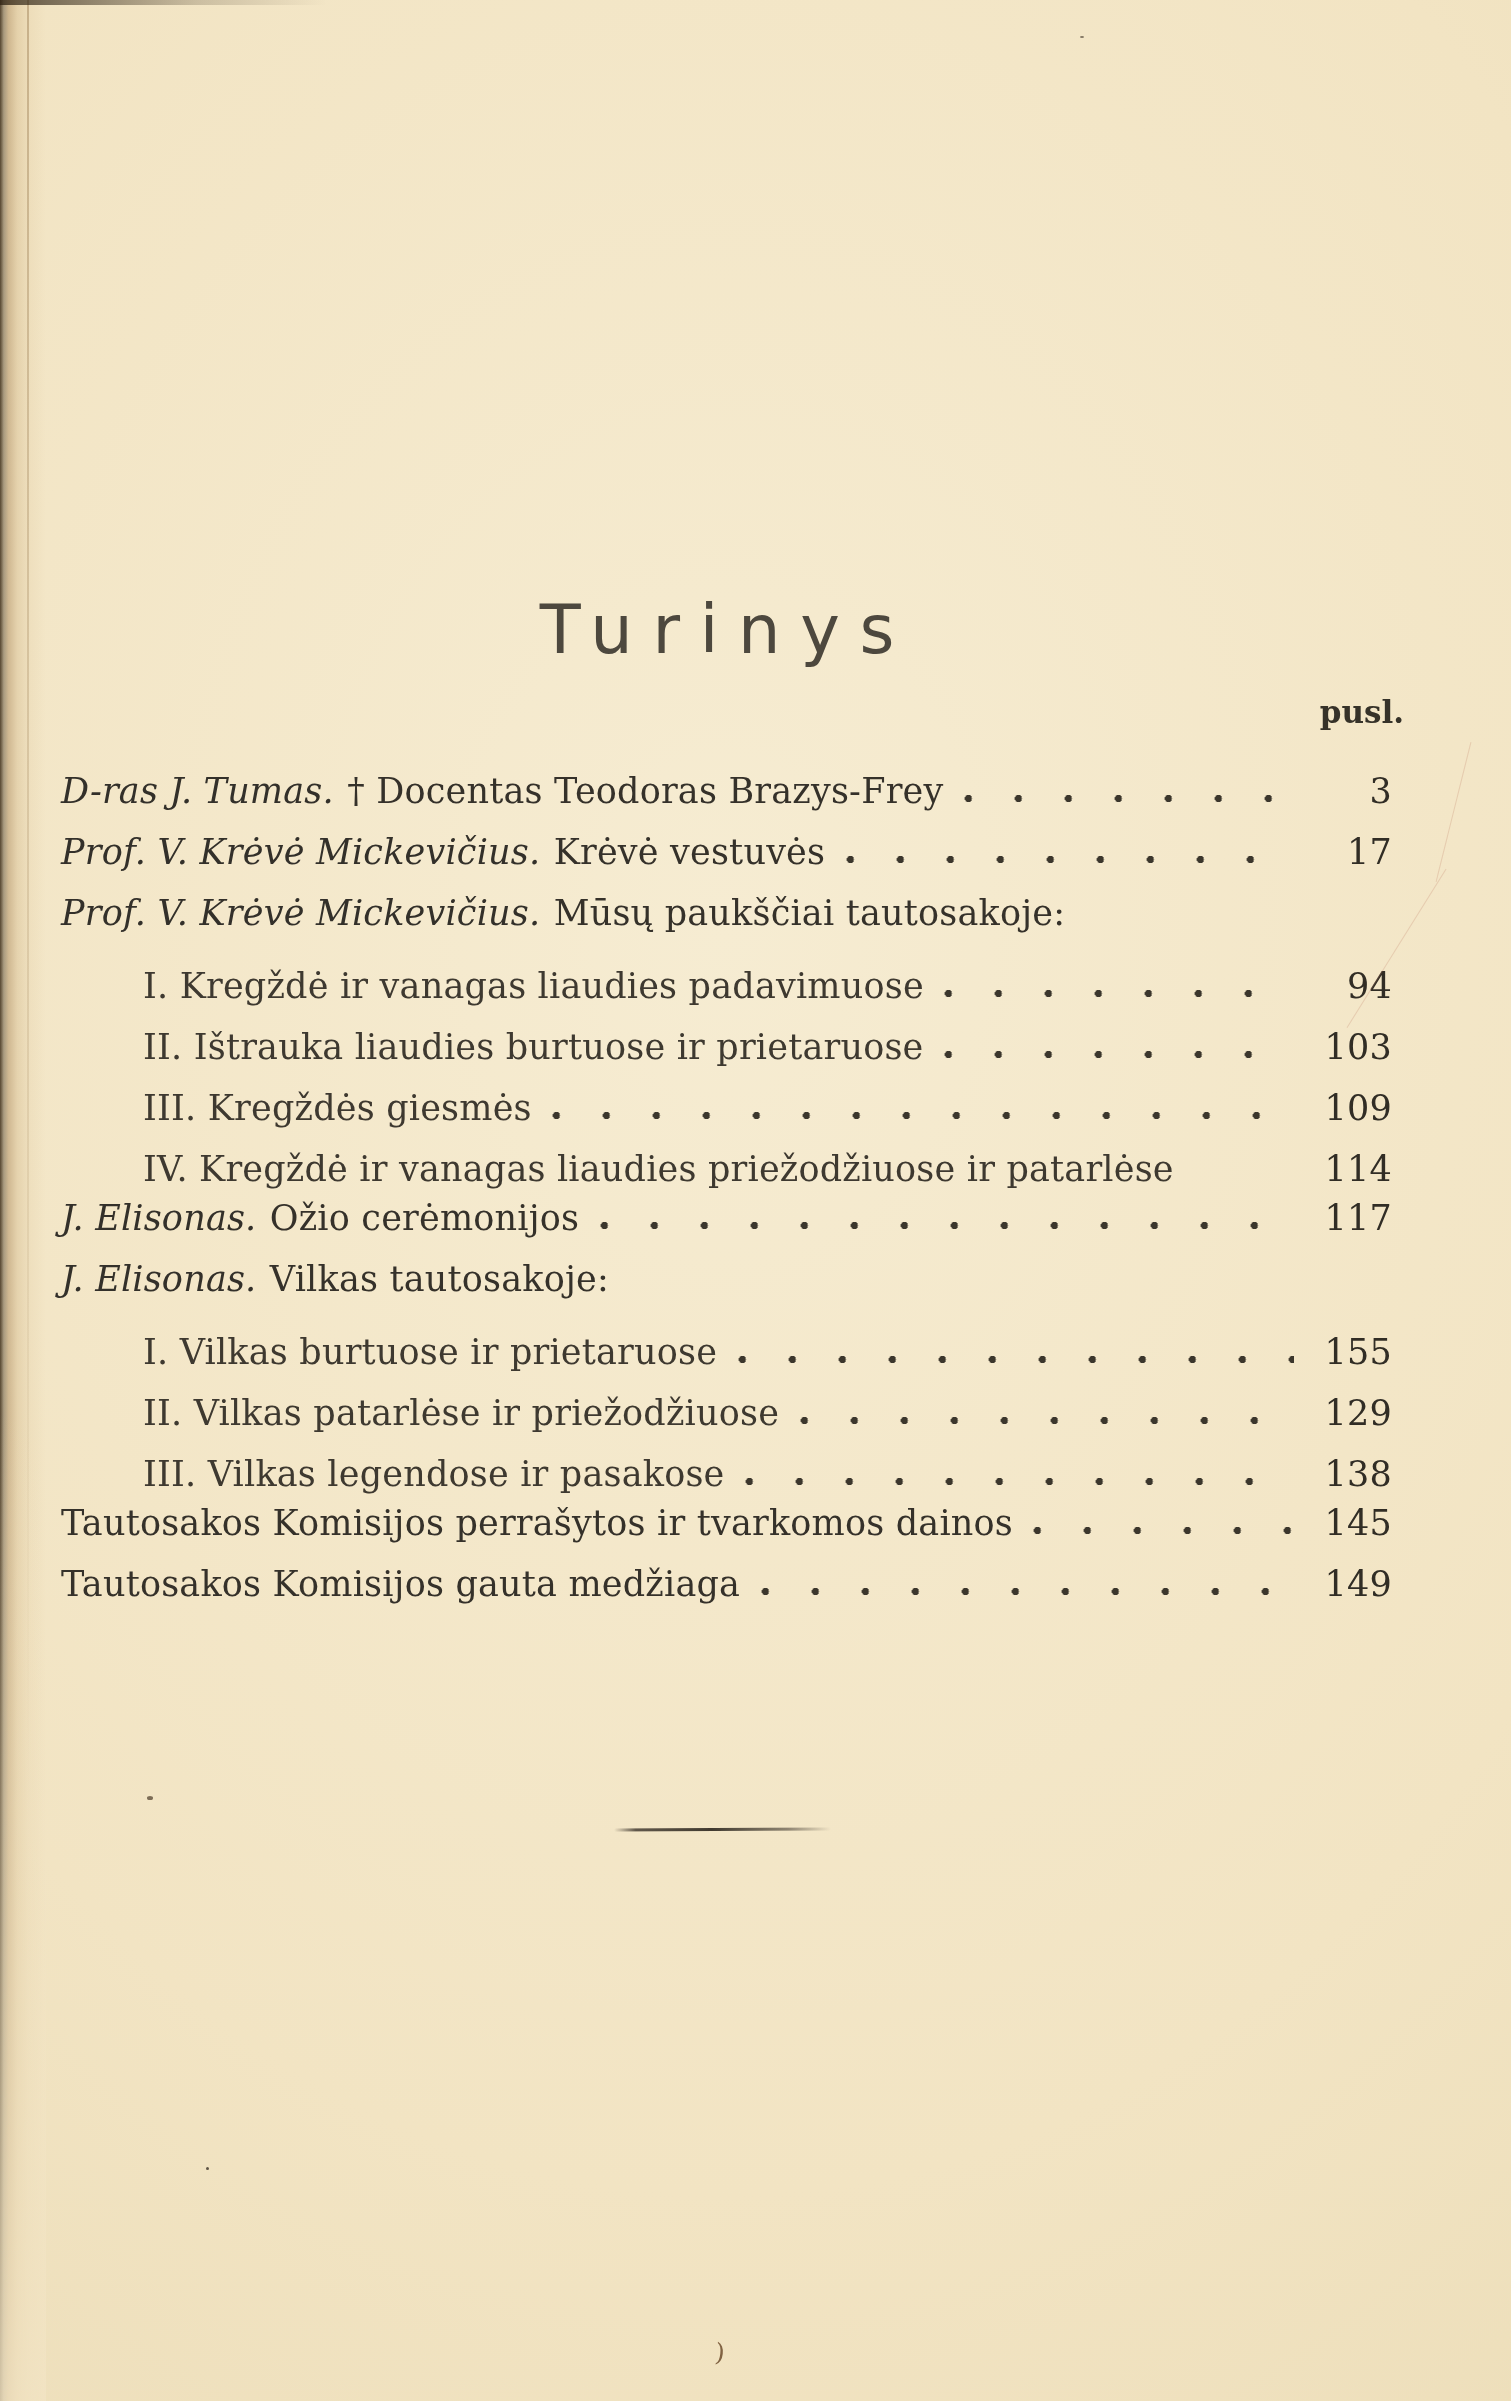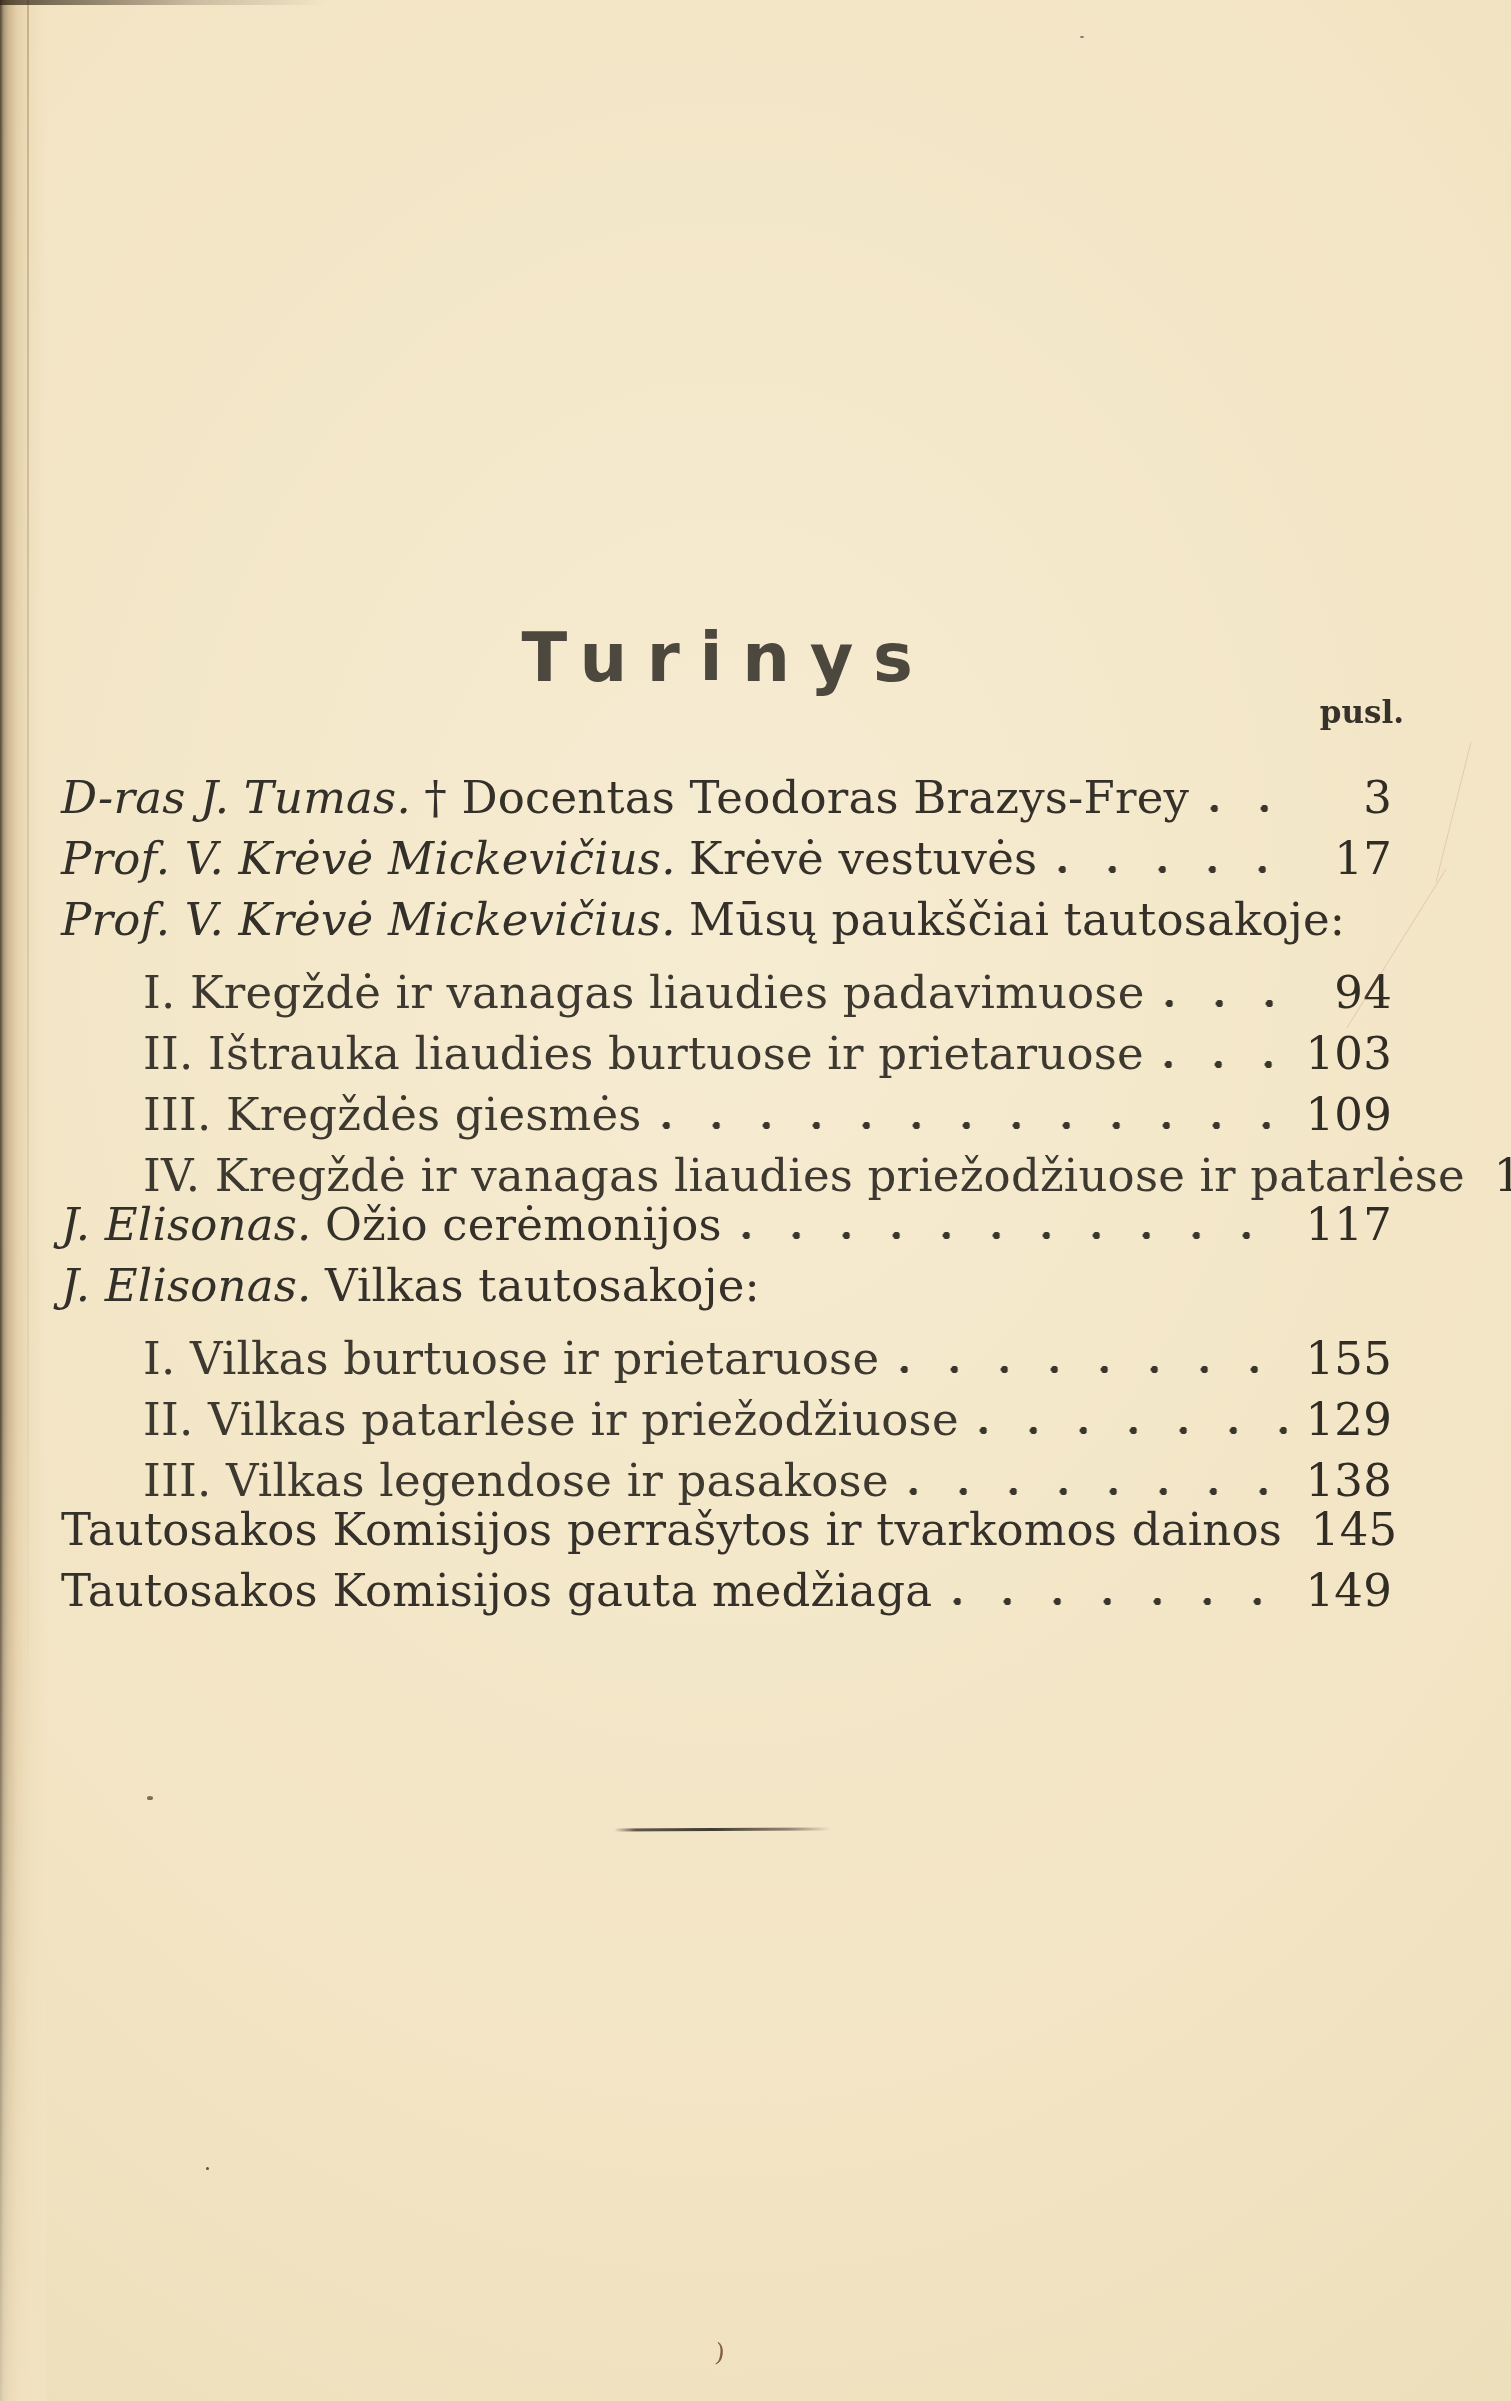--- a/index.html
+++ b/index.html
@@ -30,36 +30,36 @@
   }
   .left-edge::after{ 
     content:"";position:absolute;inset:0;
     background:linear-gradient(180deg,rgba(242,228,196,0) 55%,rgba(242,228,196,.85) 96%);
   }
   .top-edge{
     position:absolute;top:0;left:0;width:327px;height:4.8px;
     background:linear-gradient(90deg,rgba(45,33,18,.75),rgba(45,33,18,.2) 60%,rgba(45,33,18,0));
   }
   .title{
-    position:absolute;left:62px;width:1330px;top:580px;
+    position:absolute;left:62px;width:1330px;top:552px;
     text-align:center;
     font-family:"DejaVu Sans","Liberation Sans",sans-serif;
-    font-weight:bold;
+    font-weight:normal;
     font-size:67px;line-height:1;
     letter-spacing:19.7px;
     color:#4d483e;
   }
   .col-header{
     position:absolute;top:697px;right:107px;
     font-weight:bold;font-size:31px;line-height:1;
     color:#363229;
   }
   .entries{
     position:absolute;left:61px;top:747px;width:1331px;
-    font-size:45px;letter-spacing:0.2px;
+    font-size:35px;letter-spacing:0.2px;
   }
   .row{
     display:flex;align-items:baseline;
     height:61px;box-sizing:border-box;padding-top:24px;
     white-space:nowrap;
   }
   .row.indent{padding-left:82px;}
   .author{
     font-style:italic;
     flex:0 0 auto;

